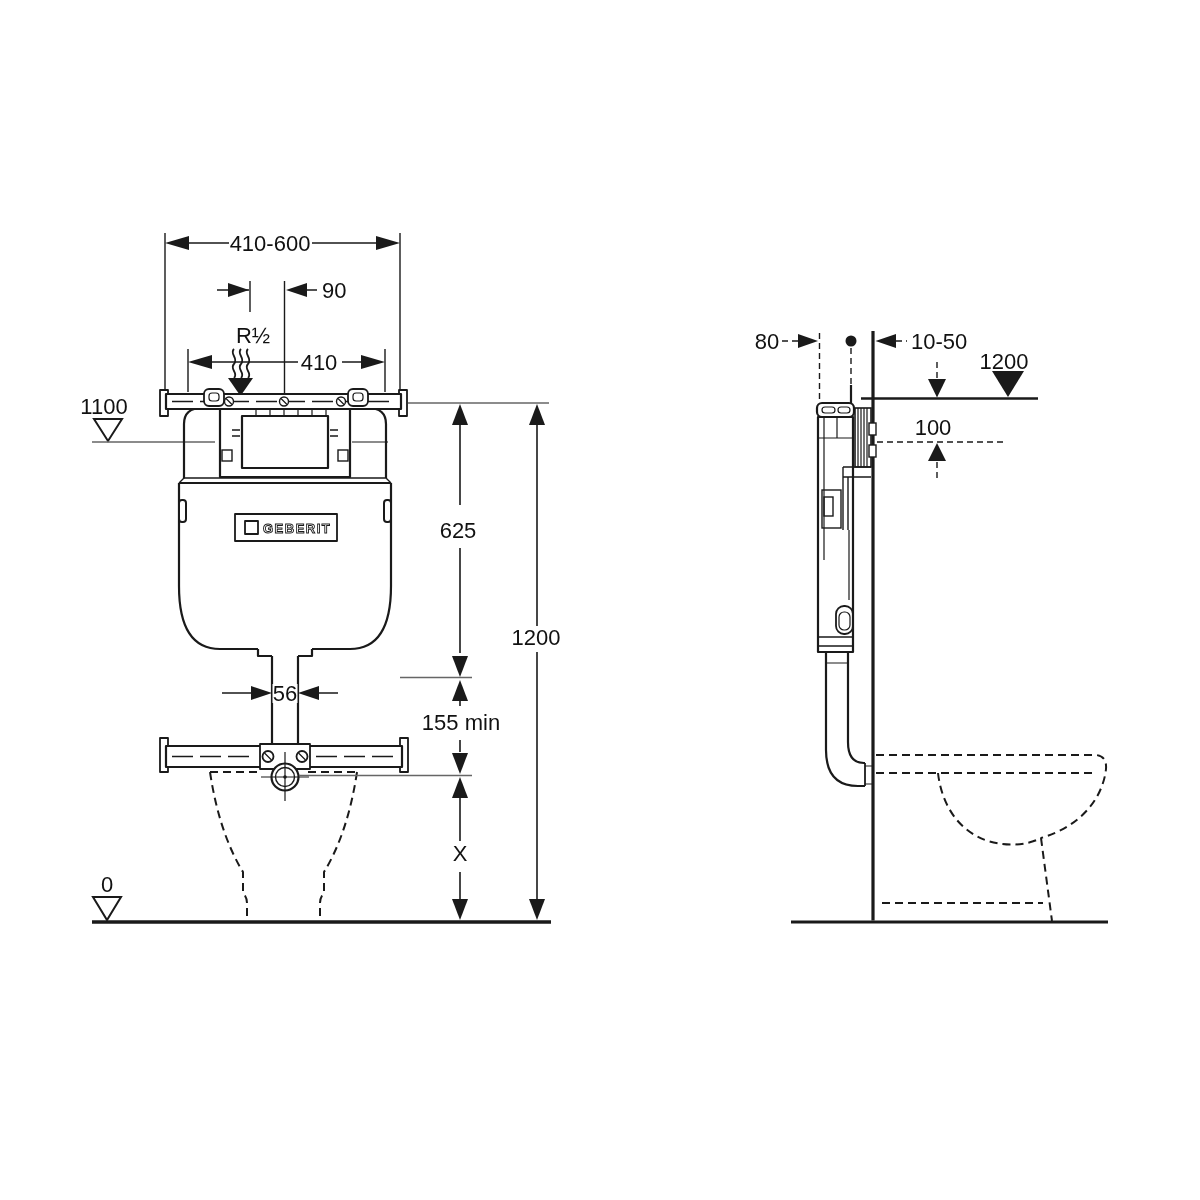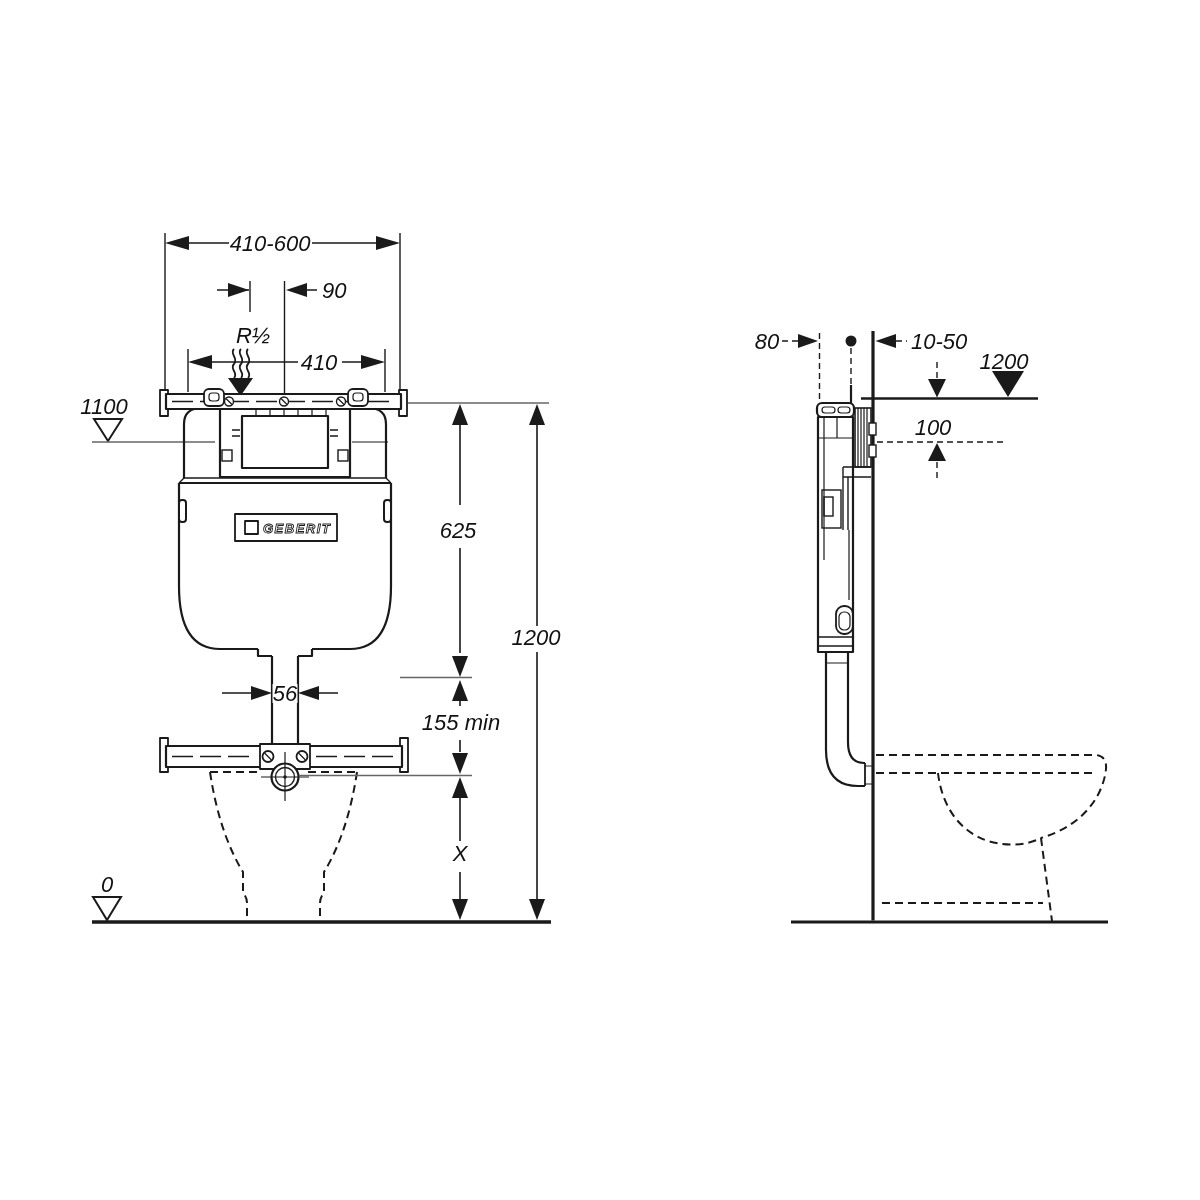--- a/index.html
+++ b/index.html
@@ -1,16 +1,16 @@
 <!DOCTYPE html>
 <html><head>
 <meta charset="utf-8">
 <style>
   html,body{margin:0;padding:0;background:#fff;}
-  .stage{width:1200px;height:1200px;position:relative;background:#e5e5e5;font-style:italic;}
+  .stage{width:1200px;height:1200px;position:relative;background:#e5e5e5;}
   svg{display:block;}
   .s22{stroke:#1a1a1a;stroke-width:2.2;fill:none;stroke-linejoin:round;}
   .s18{stroke:#1a1a1a;stroke-width:1.8;fill:none;stroke-linejoin:round;}
   .s16{stroke:#1a1a1a;stroke-width:1.6;fill:none;}
   .s14{stroke:#1a1a1a;stroke-width:1.4;fill:none;}
   .s12{stroke:#1a1a1a;stroke-width:1.2;fill:none;}
   .thin{stroke:#666;stroke-width:1.3;fill:none;}
   .fillb{fill:#1a1a1a;stroke:none;}
   .openmark{fill:#fff;stroke:#1a1a1a;stroke-width:2;}
   .white{fill:#fff;}

